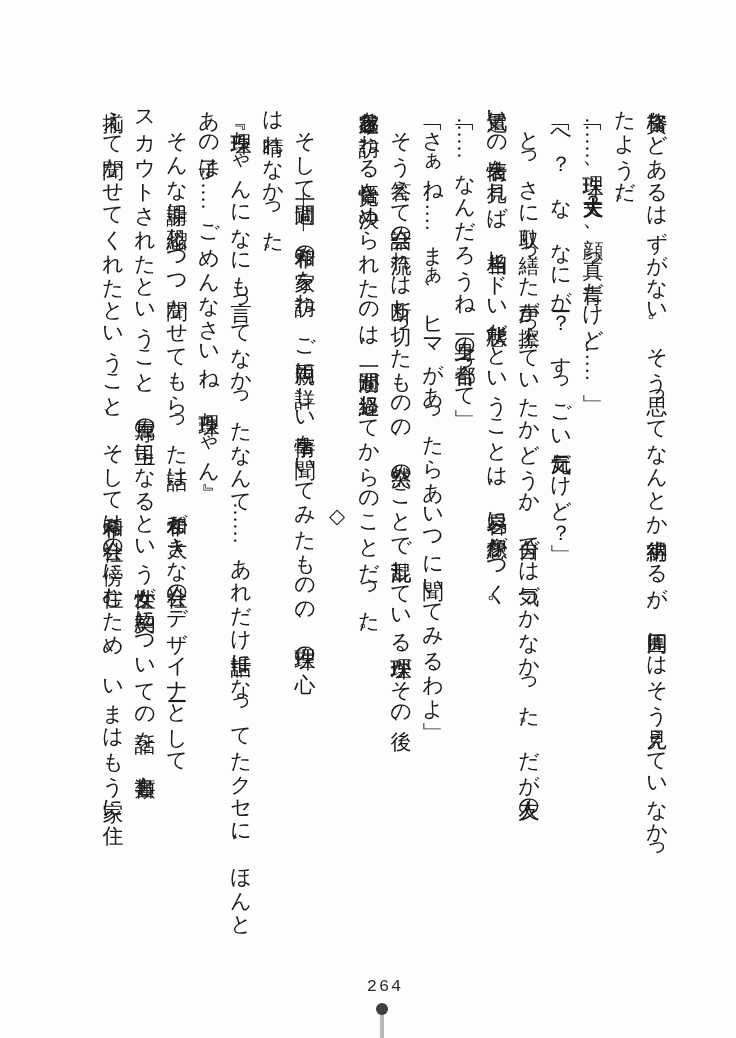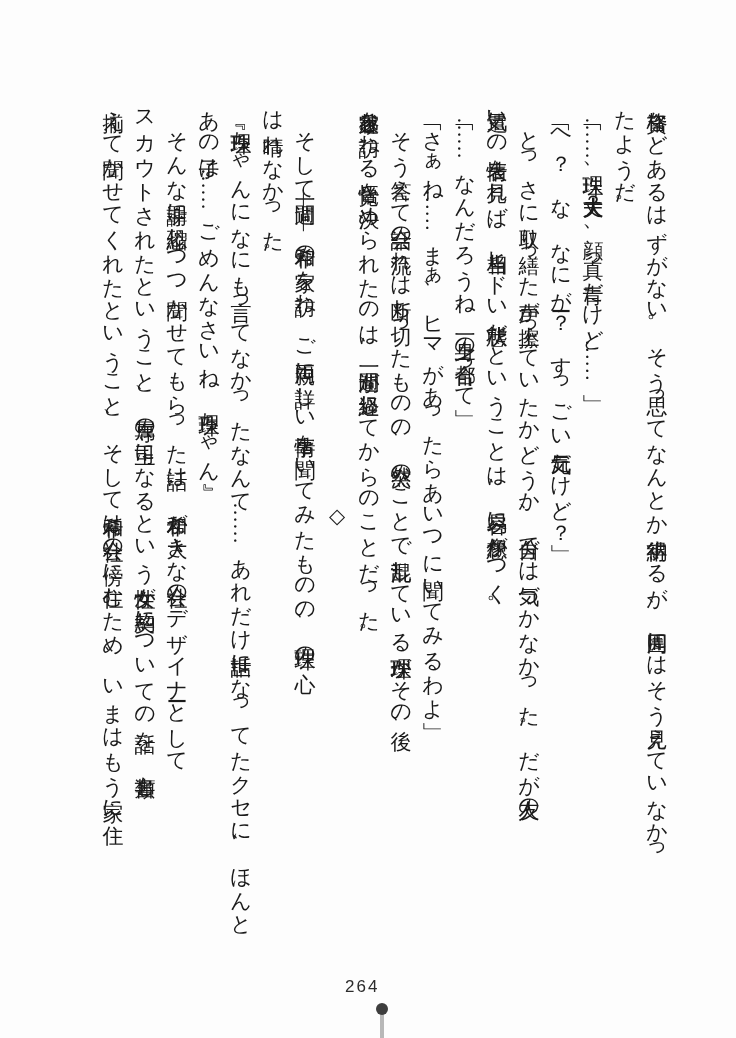--- a/index.html
+++ b/index.html
@@ -42,22 +42,22 @@
   }
   .col.center {
     text-align: center;
     text-indent: 0;
   }
   .folio {
     position: absolute;
     top: 977px;
     left: 345px;
     width: 80px;
-    text-align: left;
-    font-family: Liberation Sans, sans-serif;
+    text-align: center;
+    font-family: Liberation Mono, monospace;
     font-size: 17px;
     letter-spacing: 2px;
     color: #2c2c2c;
   }
   .pin {
     position: absolute;
     left: 370px;
     top: 1002px;
     width: 24px;
     height: 36px;

